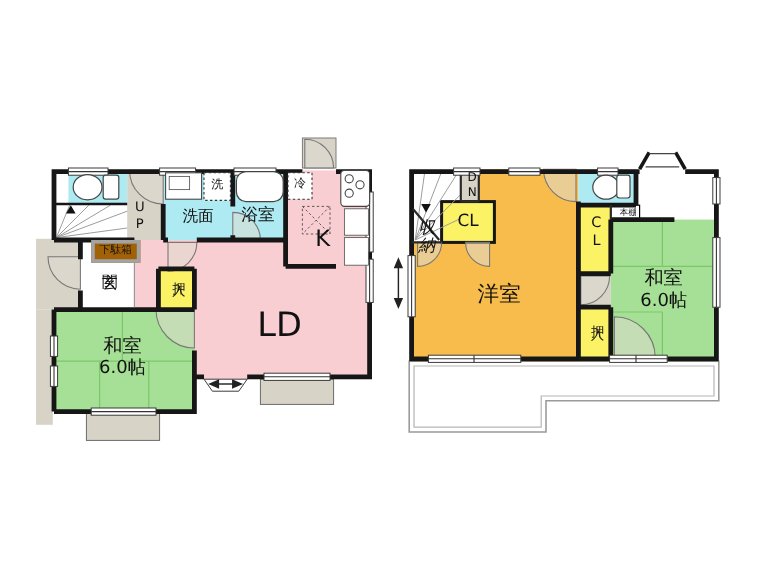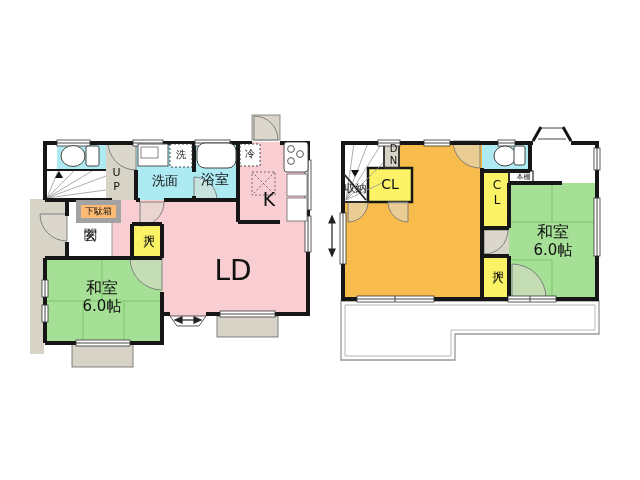--- a/index.html
+++ b/index.html
@@ -2,21 +2,21 @@
 <html><head>
 <meta charset="utf-8">
 <style>
   html,body{margin:0;padding:0;background:#fff;}
   #canvas{position:relative;width:640px;height:480px;background:#fff;overflow:hidden;
           font-family:"DejaVu Sans","Liberation Sans",sans-serif;}
   #plan-svg{position:absolute;left:0;top:0;}
   .lbl{position:absolute;color:#111;line-height:1.1;white-space:nowrap;}
   .ctr{text-align:center;white-space:normal;}
   .vtext{writing-mode:vertical-rl;text-orientation:upright;letter-spacing:1px;white-space:normal;}
-  .boxlbl{background:#fdba74;border:5px solid #a3a3a3;text-align:center;}
+  .boxlbl{background:#a16207;border:3px solid #a3a3a3;text-align:center;}
 </style>
 </head>
 <body>
 
 <div id="canvas">
 <svg id="plan-svg" width="640" height="480" viewBox="0 0 640 480">
 
   <g>
     <rect x="30" y="199" width="37" height="59" fill="#d8d3c7"></rect>
     <rect x="30" y="258" width="14" height="96" fill="#d8d3c7"></rect>
@@ -172,20 +172,21 @@
 <div class="lbl ctr" style="left:239px;top:148px;width:22px;font-size:10px;">冷</div>
 <div class="lbl ctr" style="left:256px;top:189px;width:26px;font-size:19px;">K</div>
 <div class="lbl ctr" style="left:211px;top:256px;width:44px;font-size:28px;">LD</div>
 <div class="lbl boxlbl" style="left:76px;top:200px;width:35px;height:13px;font-size:9px;line-height:12px;">下駄箱</div>
 <div class="lbl vtext" style="left:81px;top:217px;width:16px;height:42px;font-size:13px;">玄関</div>
 <div class="lbl vtext" style="left:140px;top:226px;width:14px;height:32px;font-size:11px;">押入</div>
 <div class="lbl ctr" style="left:60px;top:279px;width:84px;font-size:16px;">和室</div>
 <div class="lbl ctr" style="left:60px;top:298px;width:84px;font-size:15px;">6.0帖</div>
 
 <div class="lbl vtext" style="left:385px;top:143px;width:14px;height:26px;font-size:10px;">DN</div>
-<div class="lbl ctr" style="left:342px;top:183px;width:27px;font-size:11px;">収納</div>
+<div class="lbl ctr" style="left:342px;top:183px;width:27px;font-size:14px;font-style:italic;">収納</div>
 <div class="lbl ctr" style="left:368px;top:177px;width:44px;font-size:14px;">CL</div>
 <div class="lbl vtext" style="left:489px;top:178px;width:14px;height:44px;font-size:12px;">CL</div>
 <div class="lbl ctr" style="left:509px;top:171px;width:29px;height:12px;font-size:7px;line-height:12px;">本棚</div>
+<div class="lbl ctr" style="left:384px;top:236px;width:64px;font-size:18px;">洋室</div>
 <div class="lbl ctr" style="left:515px;top:223px;width:76px;font-size:16px;">和室</div>
 <div class="lbl ctr" style="left:515px;top:242px;width:76px;font-size:15px;">6.0帖</div>
 <div class="lbl vtext" style="left:489px;top:262px;width:14px;height:34px;font-size:11px;">押入</div>
 </div>
 
 </body></html>

